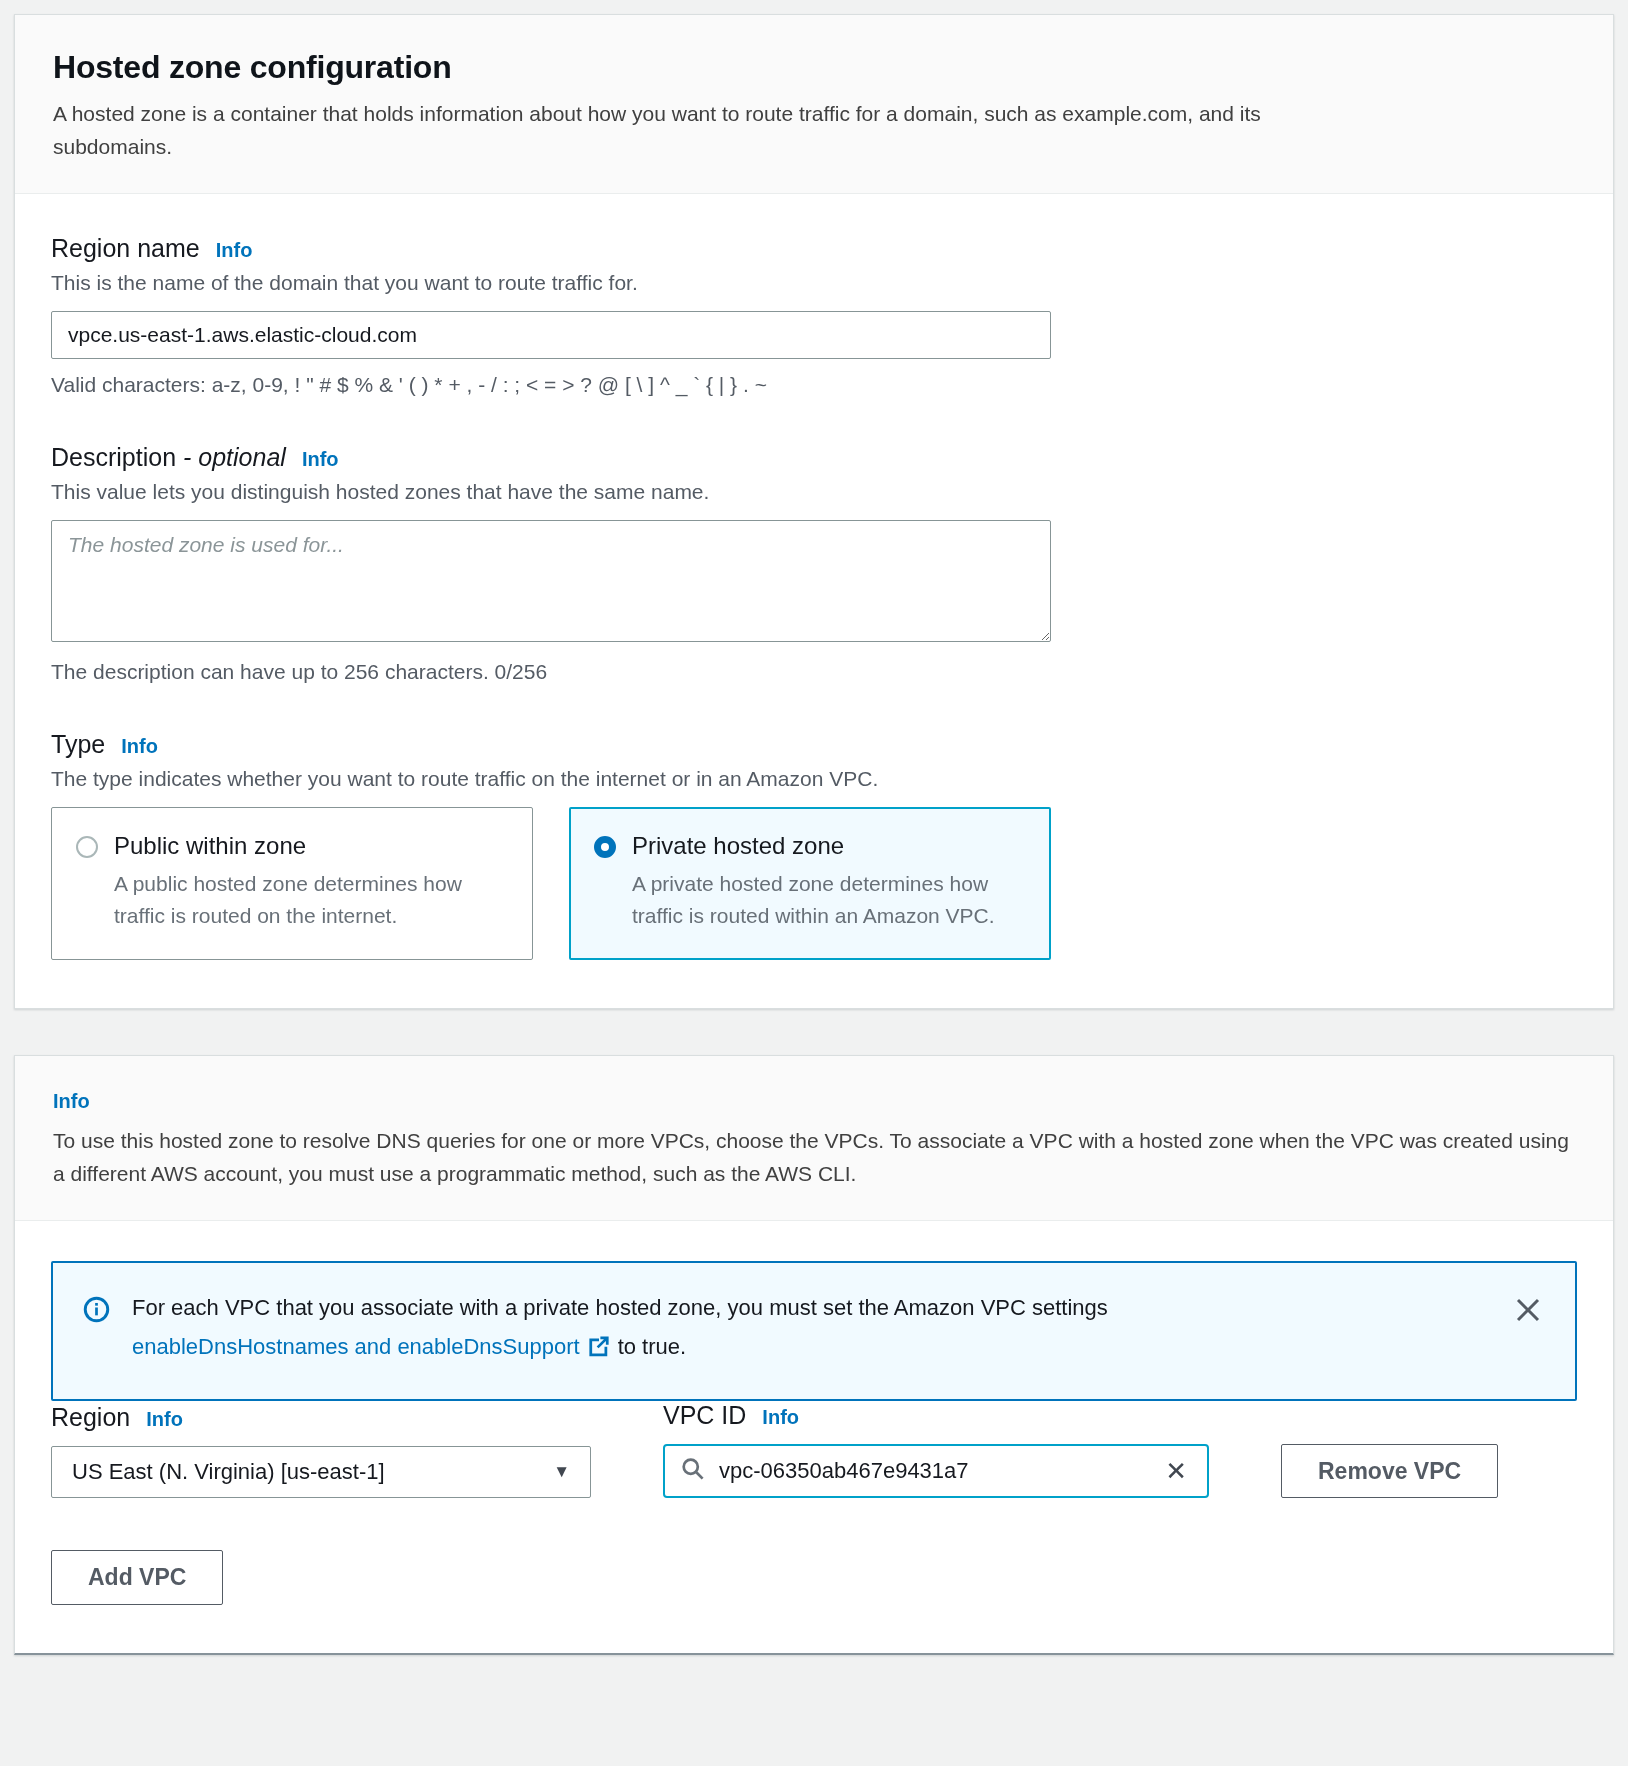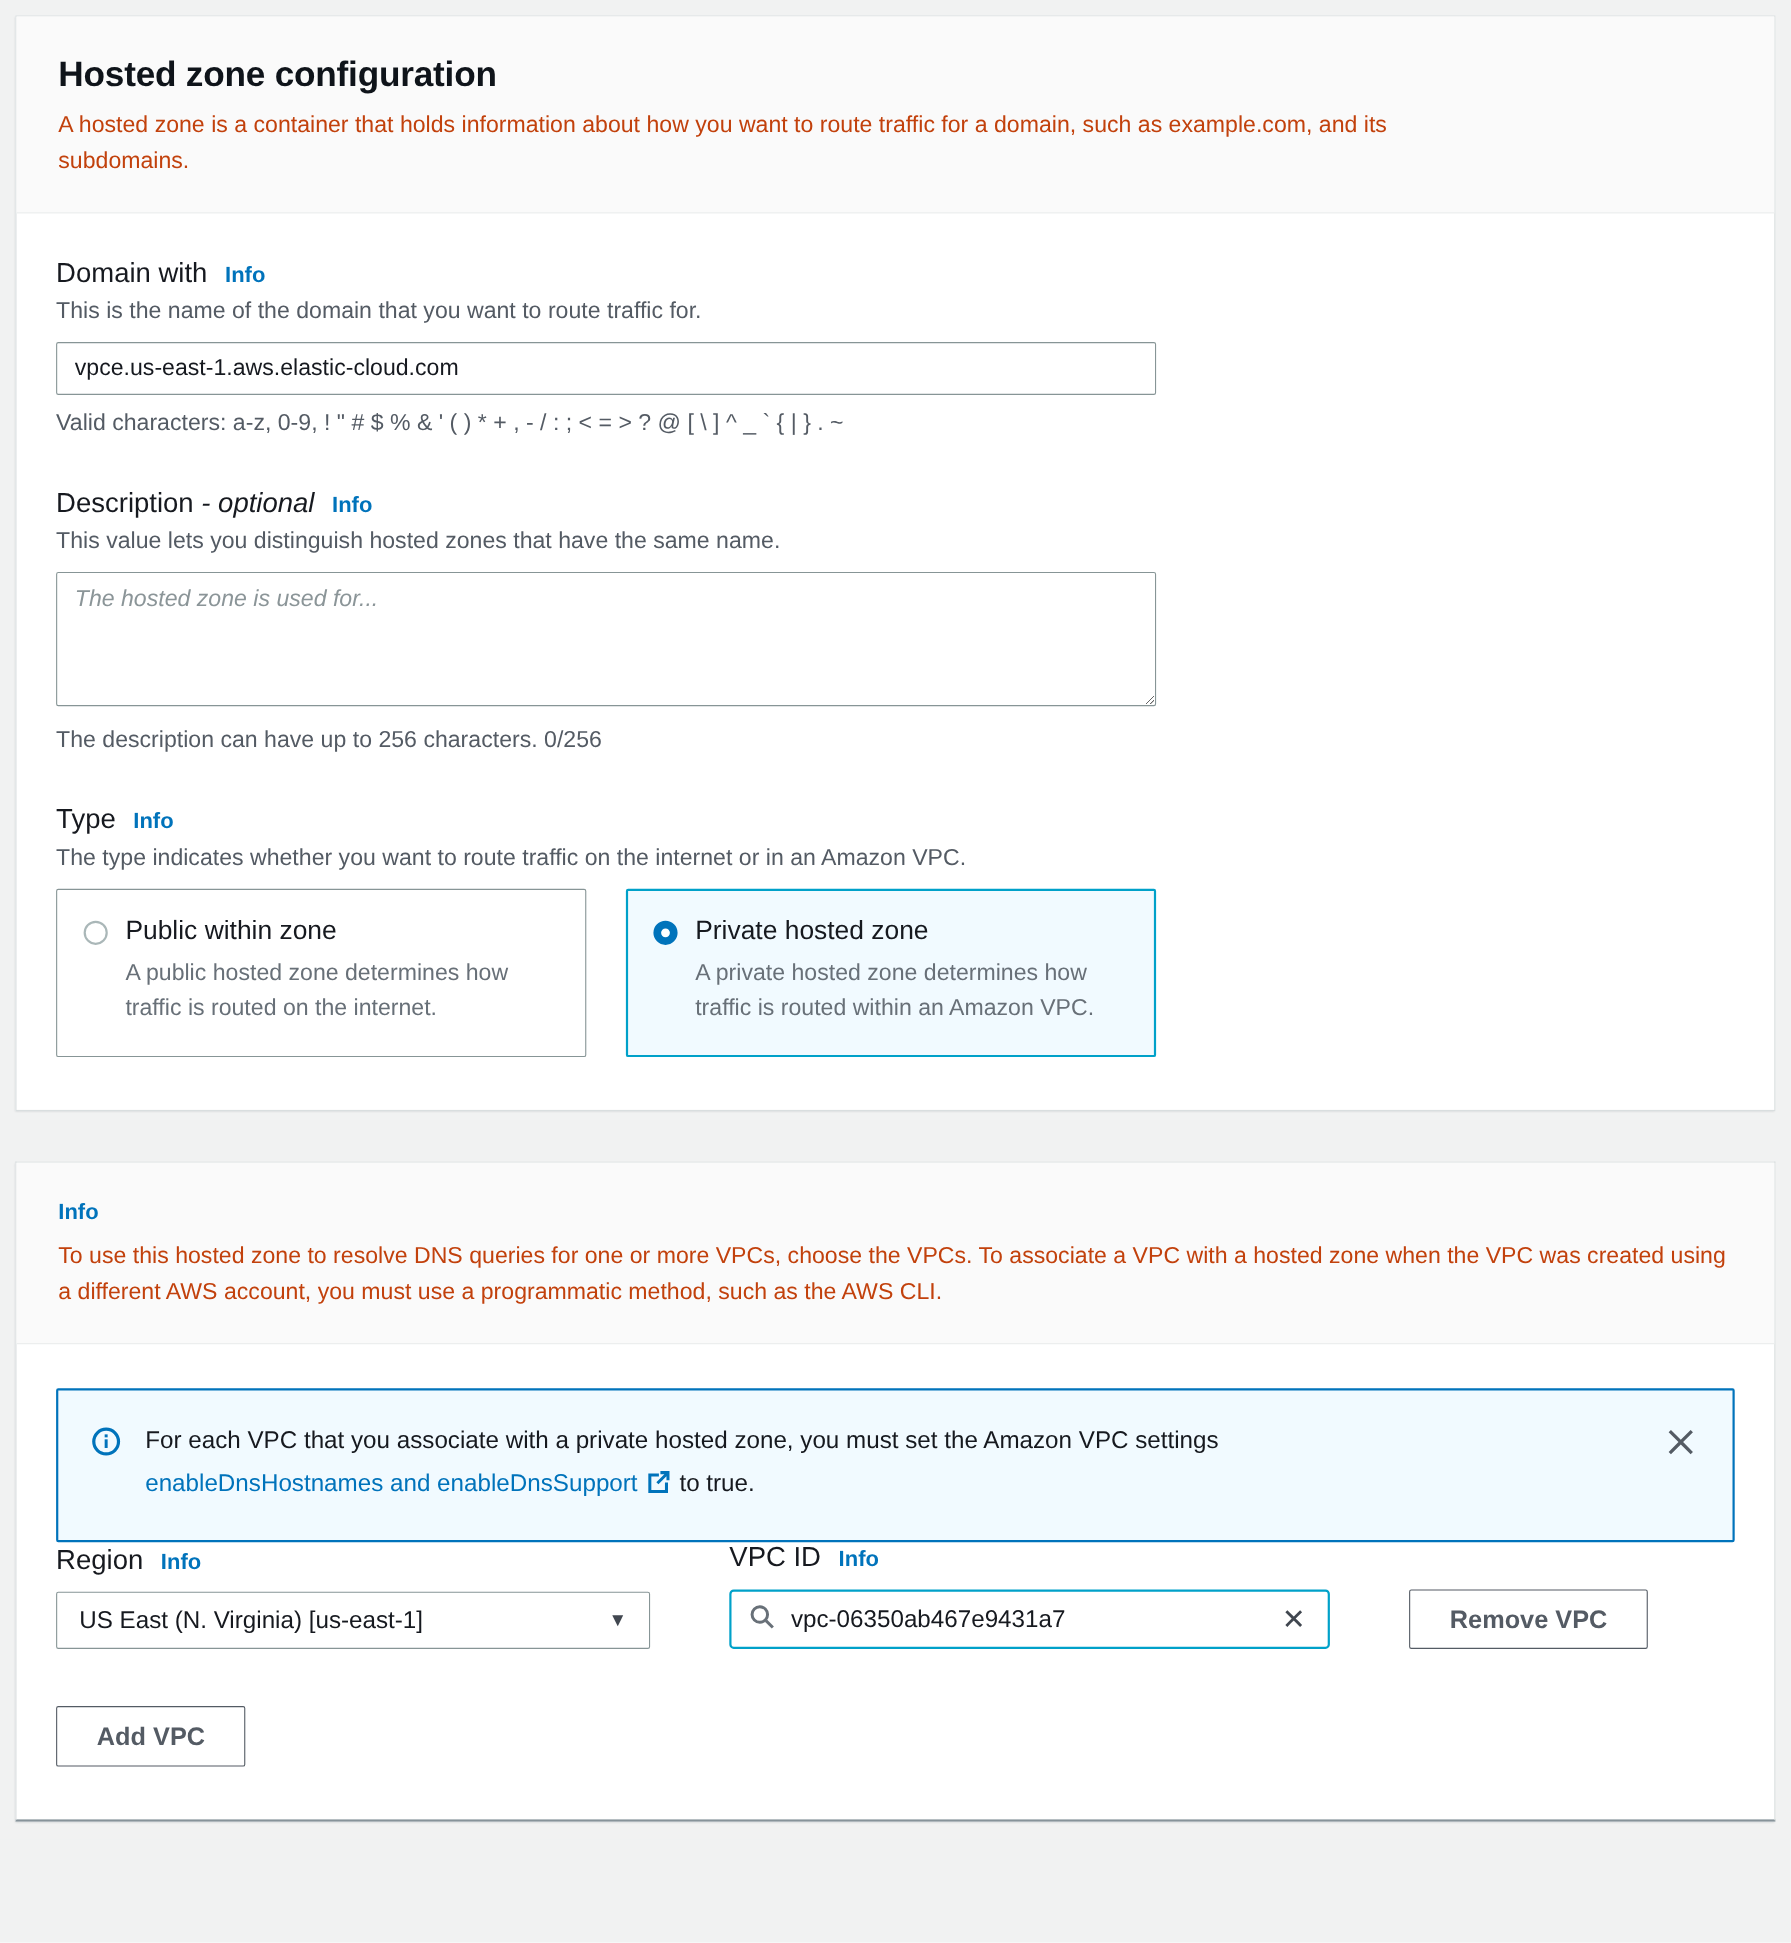--- a/index.html
+++ b/index.html
@@ -7,21 +7,21 @@
   body { width:1628px; }
   .page { padding:14px 14px 16px 14px; }
 
   .card { background:#ffffff; border:1px solid #d9dedf; box-shadow:0 1px 2px rgba(0,28,36,.15); }
   .card-1 { margin-bottom:46px; }
   .card-2 { border-bottom:2px solid #87939a; }
 
   .card-header { background:#fafafa; border-bottom:1px solid #eaeded; padding:34px 38px 30px 38px; }
   .card-title { font-size:32px; font-weight:700; color:#0f141a; letter-spacing:-0.2px; }
   .card-title-row { display:flex; align-items:baseline; gap:18px; }
-  .card-desc { margin-top:12px; font-size:21px; line-height:1.55; color:#c2410c; max-width:1330px; }
+  .card-desc { margin-top:12px; font-size:21px; line-height:1.55; color:#404040; max-width:1330px; }
 
   .card-body { padding:40px 36px 48px 36px; }
 
   .field { margin-bottom:46px; }
   .field:last-child { margin-bottom:0; }
   .label-row { display:flex; align-items:baseline; gap:16px; margin-bottom:8px; }
   .label { font-size:25px; color:#16191f; }
   .label .opt { font-style:italic; }
   .info-link { font-size:20px; font-weight:700; color:#0073bb; text-decoration:none; cursor:pointer; }
   .hint { font-size:21px; color:#545b64; margin-bottom:16px; }
@@ -78,21 +78,21 @@
 
   <section class="card card-1">
     <div class="card-header">
       <h1 class="card-title">Hosted zone configuration</h1>
       <p class="card-desc">A hosted zone is a container that holds information about how you want to route traffic for a domain, such as example.com, and its subdomains.</p>
     </div>
     <div class="card-body">
 
       <div class="field">
         <div class="label-row">
-          <span class="label">Domain with</span>
+          <span class="label">Region name</span>
           <a class="info-link">Info</a>
         </div>
         <div class="hint">This is the name of the domain that you want to route traffic for.</div>
         <input class="text-input" type="text" value="vpce.us-east-1.aws.elastic-cloud.com" style="">
         <div class="constraint">Valid characters: a-z, 0-9, ! " # $ % &amp; ' ( ) * + , - / : ; &lt; = &gt; ? @ [ \ ] ^ _ ` { | } . ~</div>
       </div>
 
       <div class="field">
         <div class="label-row">
           <span class="label"><span>Description</span> <span class="opt">- optional</span></span>

